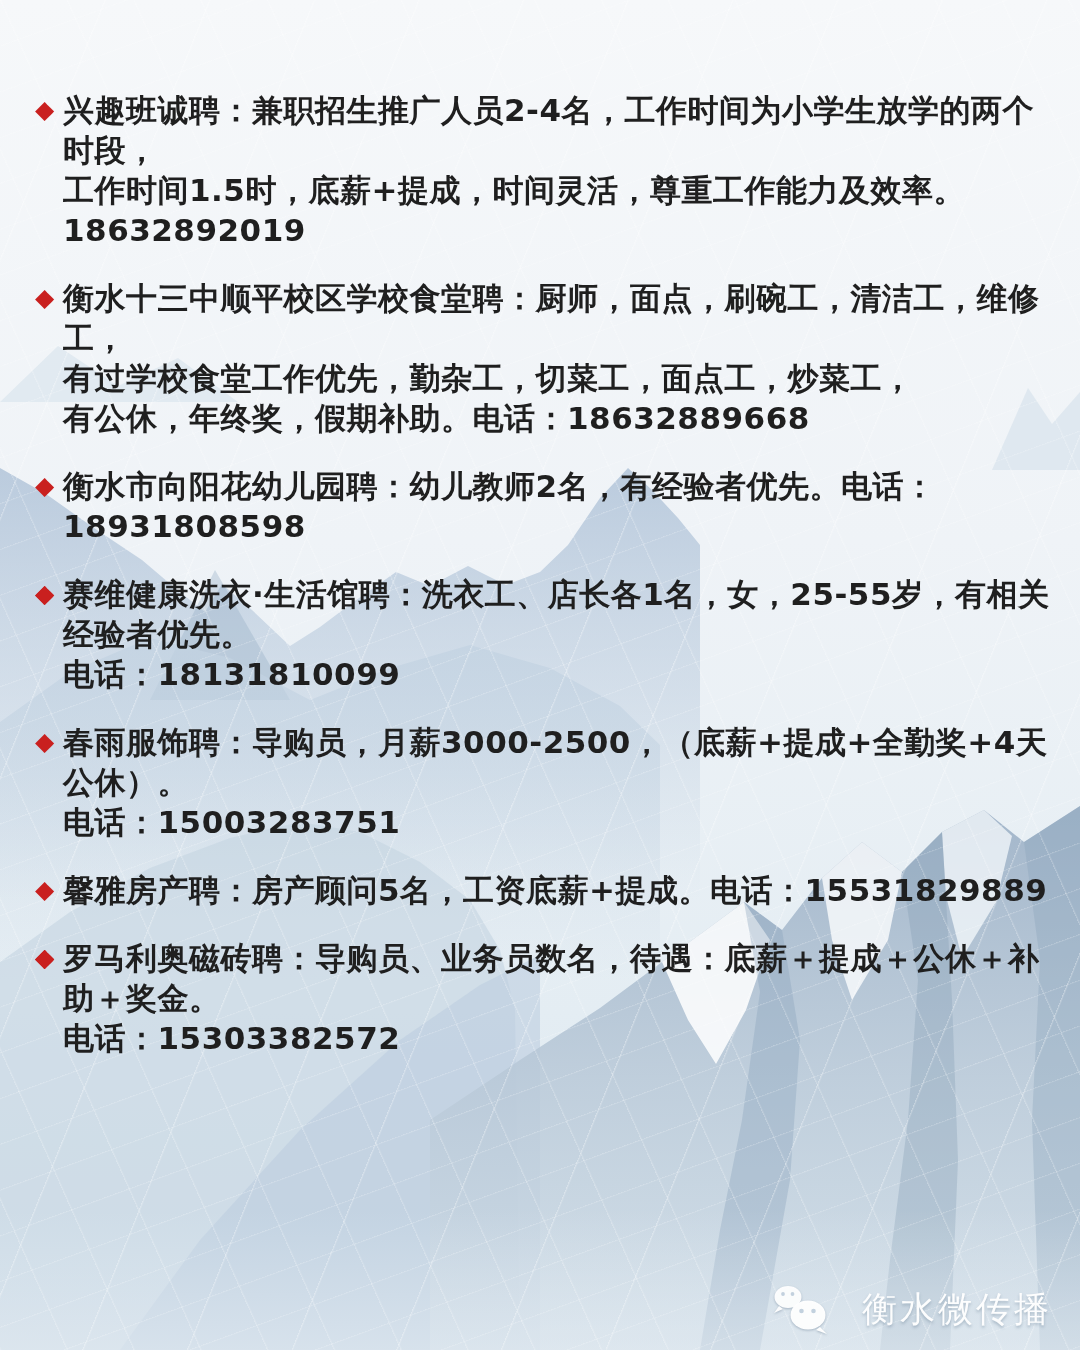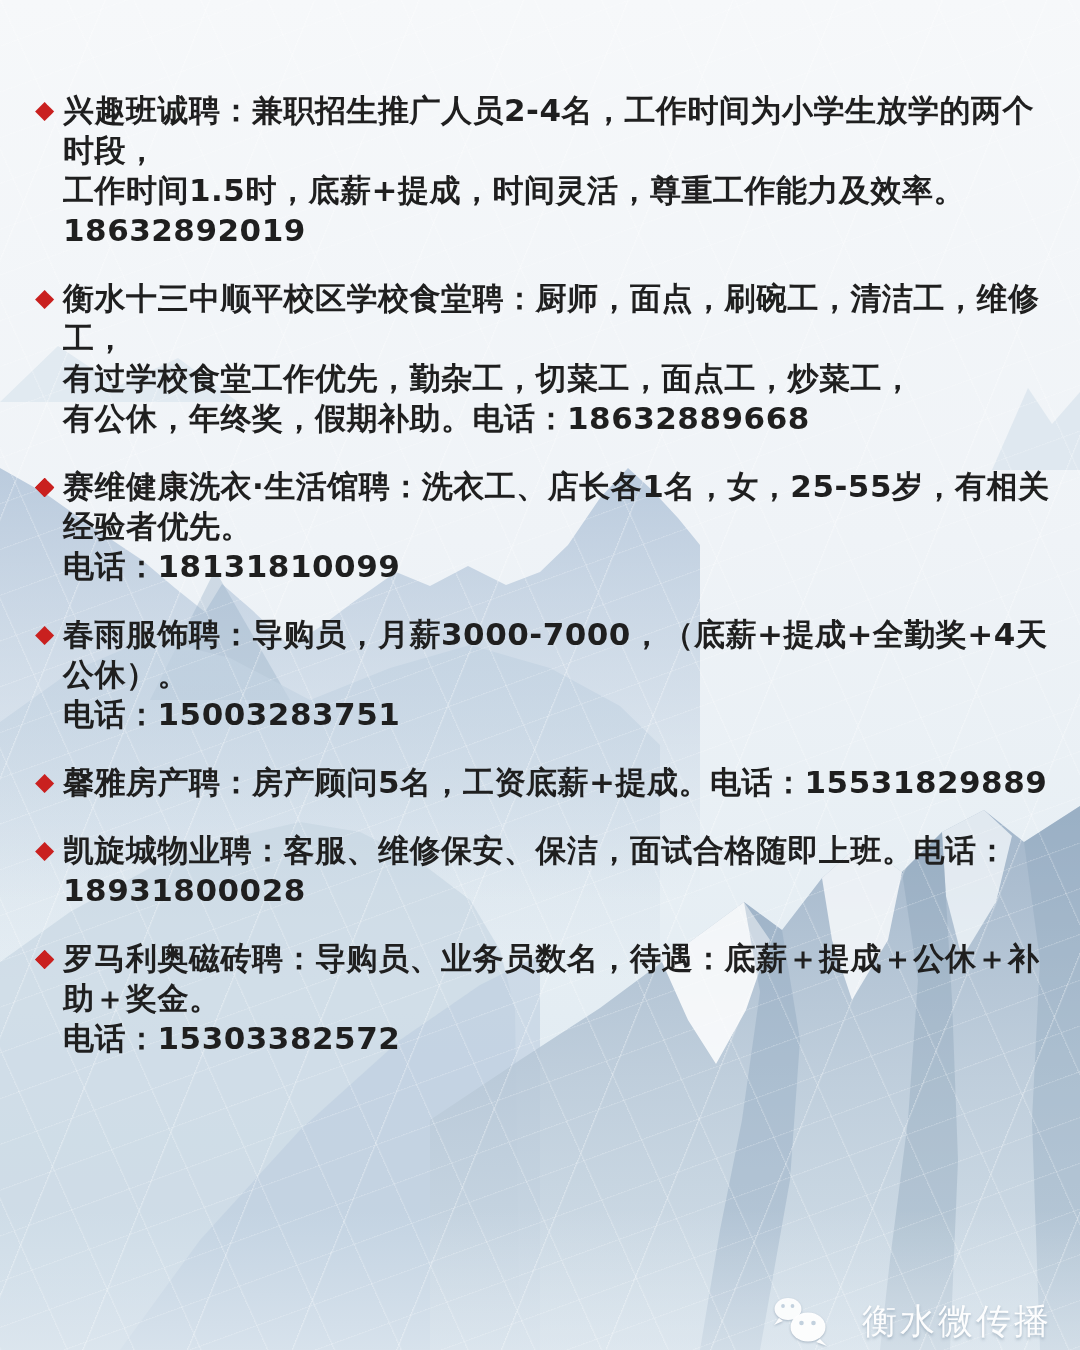--- a/index.html
+++ b/index.html
@@ -31,21 +31,21 @@
     letter-spacing:.5px;
   }
   .bullet{
     position:absolute;left:-2px;top:0;
     color:#c9201f;
     font-size:25px;line-height:40px;
     letter-spacing:0;
   }
   .text{white-space:pre-line;}
   .watermark{
-    position:absolute;right:28px;bottom:2px;
+    position:absolute;right:28px;bottom:14px;
     display:flex;align-items:center;gap:28px;
     color:rgba(255,255,255,.96);
     font-size:35px;
     font-family:Liberation Sans, sans-serif;
     text-shadow:0 2px 3px rgba(108,130,150,.45);
     letter-spacing:3px;
   }
   .watermark svg{filter:drop-shadow(0 1px 1px rgba(110,130,150,.5));}
 </style>
 </head>
@@ -108,46 +108,46 @@
 
     <div class="item">
       <span class="bullet">◆</span>
       <span class="text">衡水十三中顺平校区学校食堂聘：厨师，面点，刷碗工，清洁工，维修工，
 有过学校食堂工作优先，勤杂工，切菜工，面点工，炒菜工，
 有公休，年终奖，假期补助。电话：18632889668</span>
     </div>
 
     <div class="item">
       <span class="bullet">◆</span>
+      <span class="text">衡水市向阳花幼儿园聘：幼儿教师2名，有经验者优先。电话：18931808598</span>
     </div>
 
     <div class="item">
       <span class="bullet">◆</span>
     </div>
 
     <div class="item">
       <span class="bullet">◆</span>
       <span class="text">赛维健康洗衣·生活馆聘：洗衣工、店长各1名，女，25-55岁，有相关经验者优先。
 电话：18131810099</span>
     </div>
 
     <div class="item">
       <span class="bullet">◆</span>
-      <span class="text">春雨服饰聘：导购员，月薪3000-7000，（底薪+提成+全勤奖+4天公休）。
+      <span class="text">春雨服饰聘：导购员，月薪3000-2500，（底薪+提成+全勤奖+4天公休）。
 电话：15003283751</span>
     </div>
 
     <div class="item">
       <span class="bullet">◆</span>
       <span class="text">馨雅房产聘：房产顾问5名，工资底薪+提成。电话：15531829889</span>
     </div>
 
     <div class="item">
       <span class="bullet">◆</span>
-      <span class="text">凯旋城物业聘：客服、维修保安、保洁，面试合格随即上班。电话：18931800028</span>
     </div>
 
     <div class="item">
       <span class="bullet">◆</span>
     </div>
 
     <div class="item">
       <span class="bullet">◆</span>
       <span class="text">罗马利奥磁砖聘：导购员、业务员数名，待遇：底薪＋提成＋公休＋补助＋奖金。
 电话：15303382572</span>

